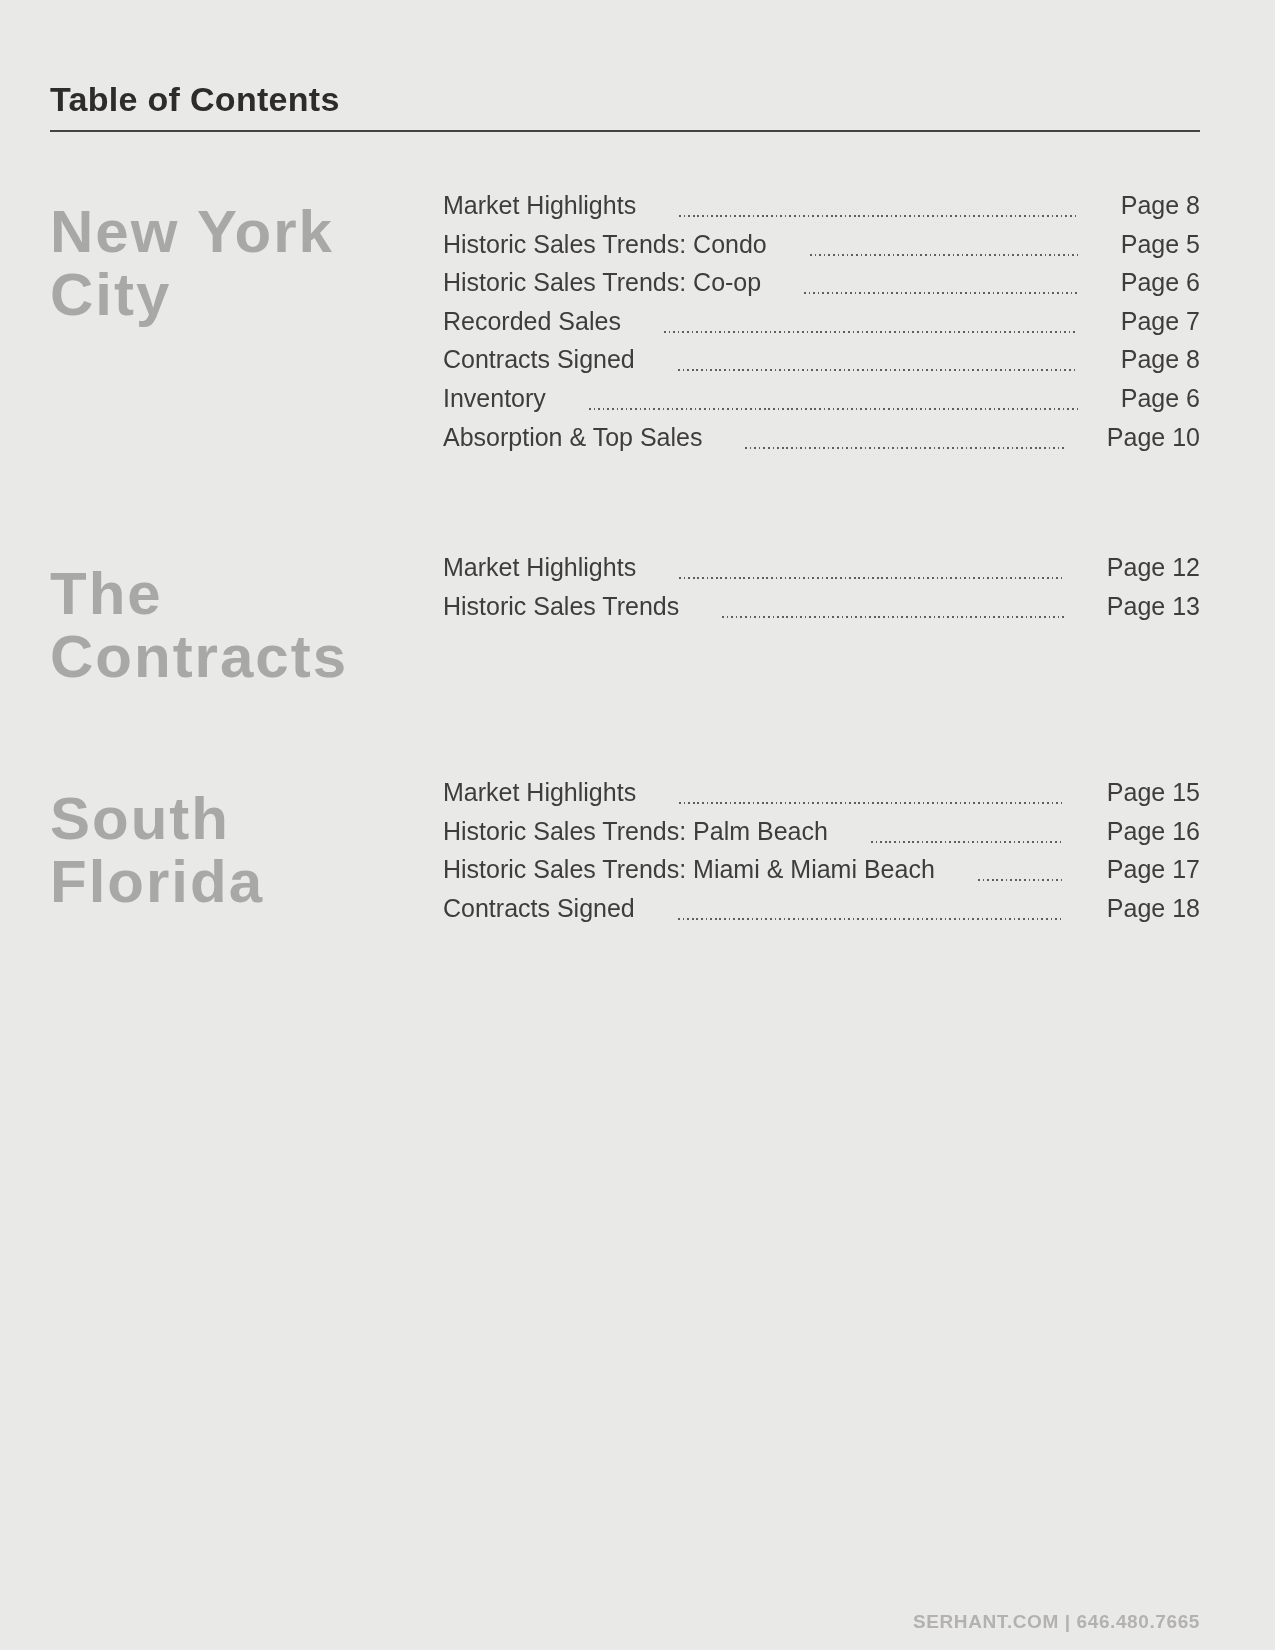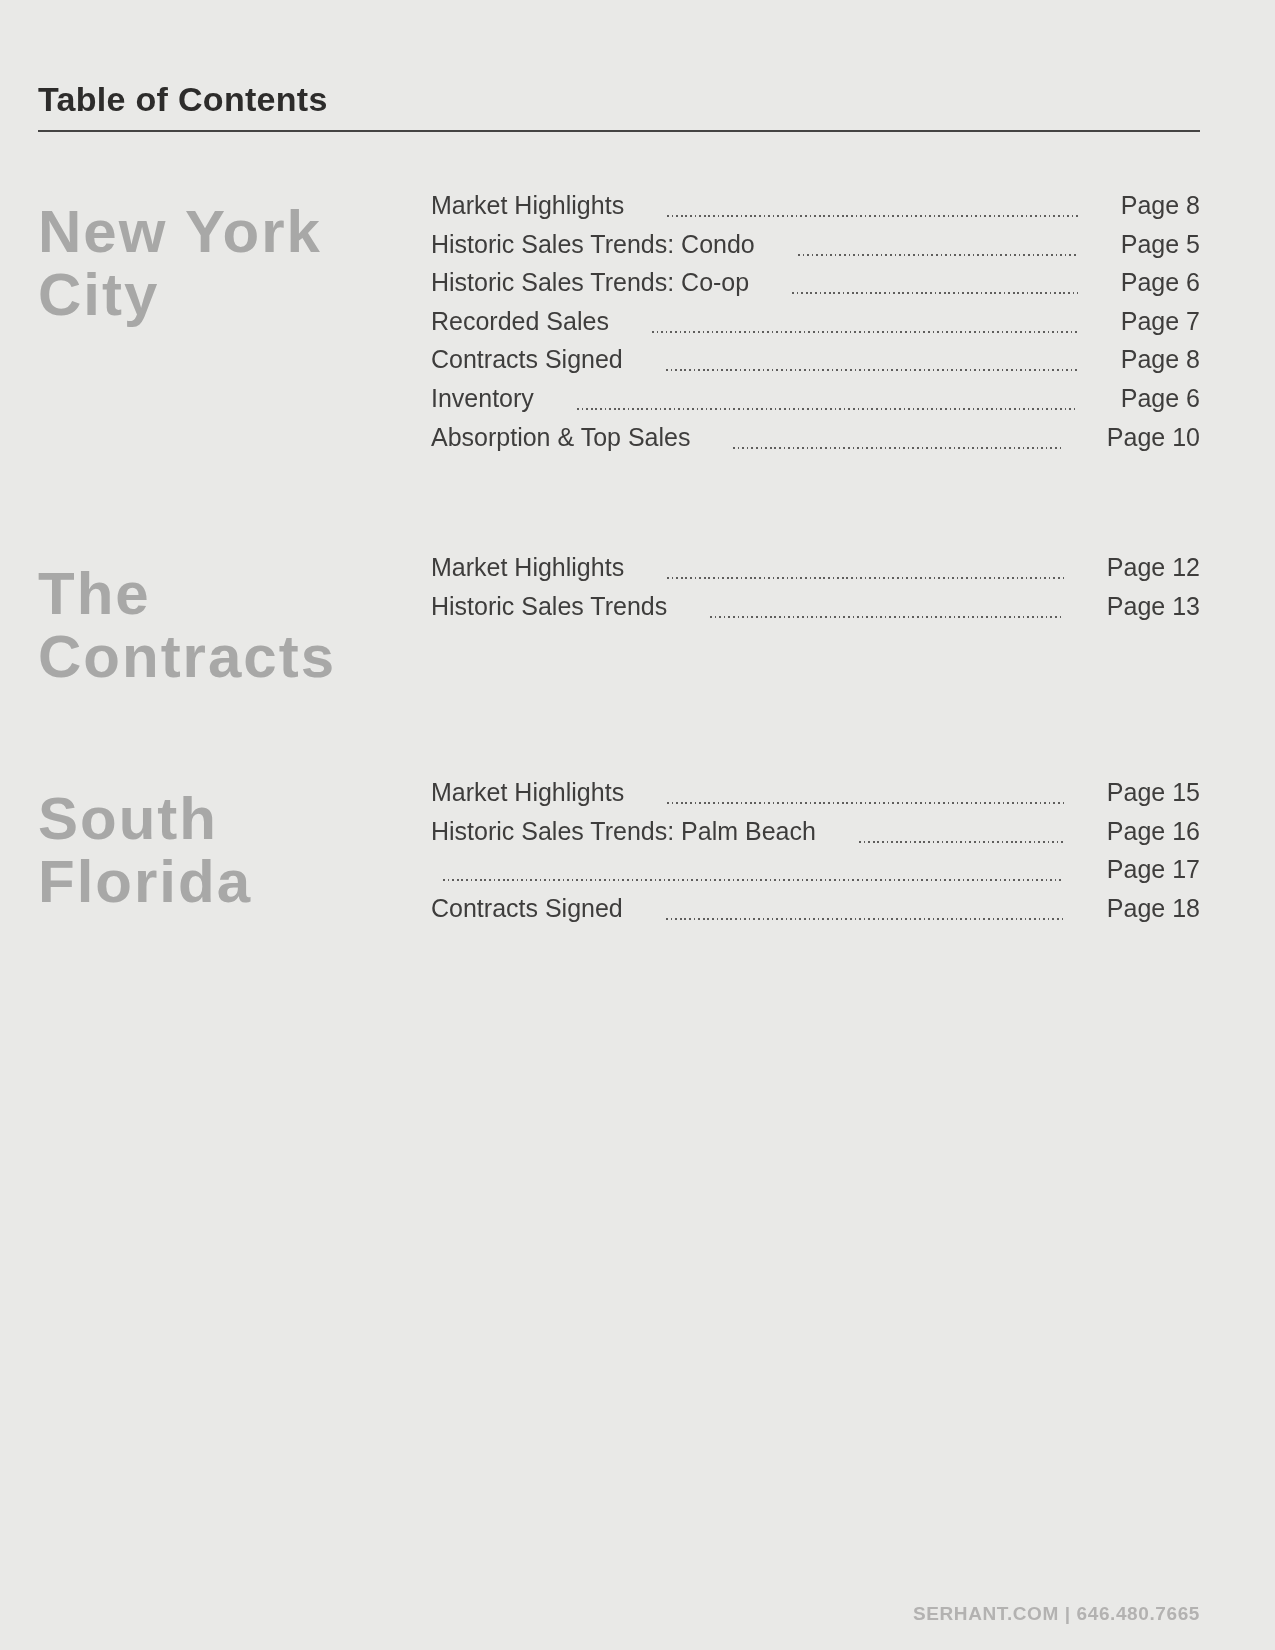--- a/index.html
+++ b/index.html
@@ -5,21 +5,21 @@
   :root{
     --background:#E9E9E7; --title:#2D2C2B; --rule:#454443;
     --heading:#A8A8A7; --entry:#3E3D3C; --leader:#5F5E5D; --footer:#B3B2B1;
   }
   *{box-sizing:border-box}
   html,body{margin:0;padding:0;background:var(--background)}
   .page{
     position:relative;width:1275px;height:1650px;overflow:hidden;
     background:var(--background);
     font-family:"Liberation Sans",sans-serif;
-    padding:82px 75px 0 38px;
+    padding:82px 75px 0 50px;
   }
   .page-title{
     margin:0;font-size:34px;line-height:1;font-weight:700;
     letter-spacing:.3px;color:var(--title);
   }
   .title-rule{margin-top:14px;border-top:2px solid var(--rule);height:0}
   .toc-section{display:flex;align-items:flex-start}
   .toc-section.s1{margin-top:54px}
   .toc-section.s2{margin-top:92px}
   .toc-section.s3{margin-top:85px}
@@ -33,21 +33,21 @@
     display:flex;align-items:baseline;
     font-size:25px;line-height:38.6px;color:var(--entry);gap:31px;
   }
   .entry-label,.entry-page{white-space:nowrap}
   .leader{
     flex:1;height:2px;margin:0 12px;transform:translateY(3px);
     background-image:repeating-linear-gradient(to right,
       var(--leader) 0,var(--leader) 1.7px,transparent 1.7px,transparent 4.6px);
   }
   .page-footer{
-    position:absolute;right:75px;bottom:25px;
+    position:absolute;right:75px;bottom:17px;
     font-size:19px;font-weight:700;letter-spacing:.6px;color:var(--footer);
   }
 </style>
 </head>
 <body>
 
 <div class="page">
   <header>
     <h1 class="page-title">Table of Contents</h1>
     <div class="title-rule"></div>
@@ -125,20 +125,21 @@
     <span class="entry-label">Market Highlights</span>
     <span class="leader"></span>
     <span class="entry-page">Page 15</span>
   </div>
           <div class="toc-row">
     <span class="entry-label">Historic Sales Trends: Palm Beach</span>
     <span class="leader"></span>
     <span class="entry-page">Page 16</span>
   </div>
           <div class="toc-row">
+    <span class="entry-label">Historic Sales Trends: Miami &amp; Miami Beach</span>
     <span class="leader"></span>
     <span class="entry-page">Page 17</span>
   </div>
           <div class="toc-row">
     <span class="entry-label">Contracts Signed</span>
     <span class="leader"></span>
     <span class="entry-page">Page 18</span>
   </div>
         </div>
   </section>

